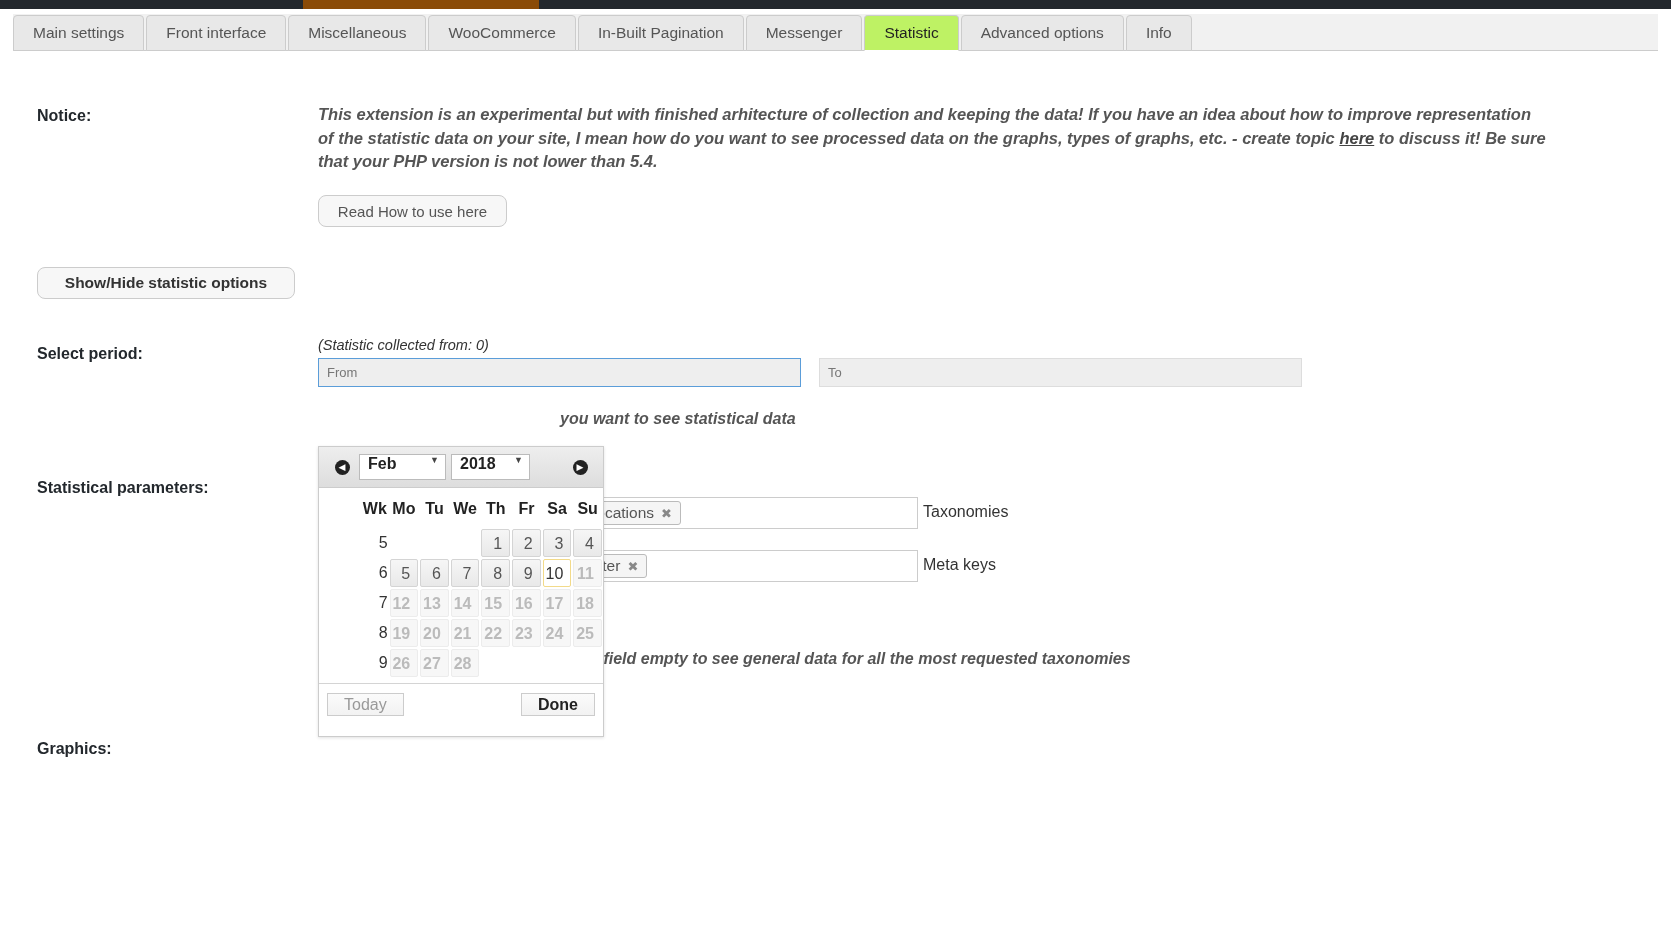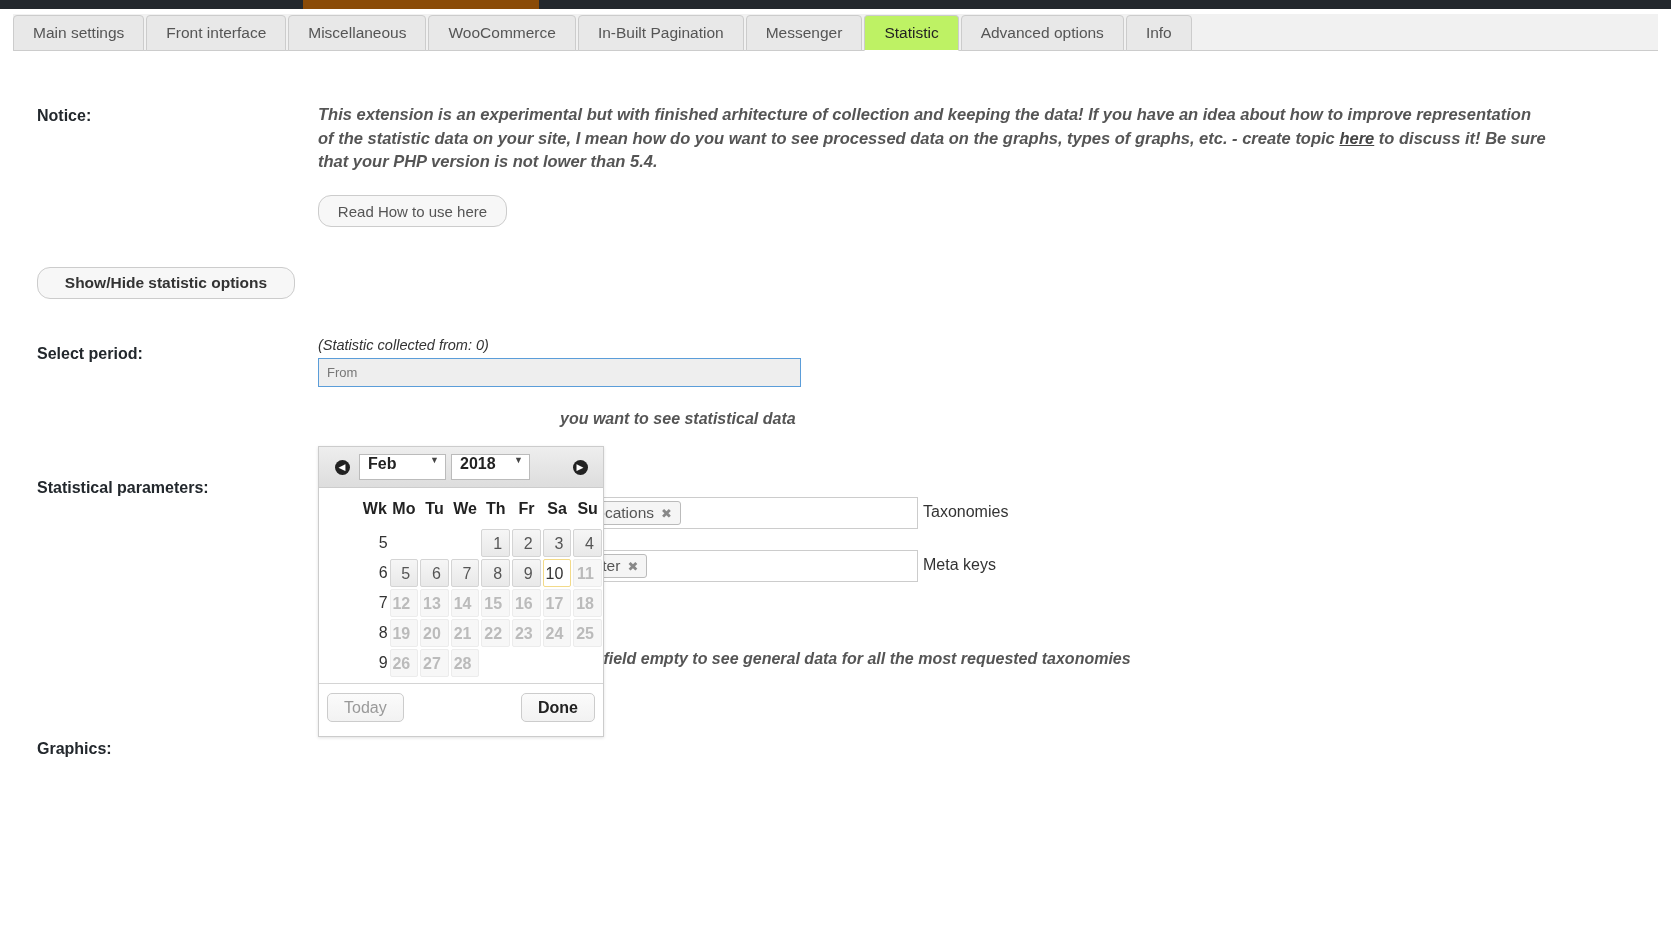--- a/index.html
+++ b/index.html
@@ -90,21 +90,21 @@
   .notice-text a {
     color: #444444;
     text-decoration: underline;
     font-weight: bold;
   }
 
   .btn {
     display: inline-flex; align-items: center; justify-content: center;
     background: #f7f7f7;
     border: 1px solid #cccccc;
-    border-radius: 13px;
+    border-radius: 8px;
     color: #555555;
     font-size: 15px;
     cursor: pointer;
     font-family: "Liberation Sans", sans-serif;
   }
   .btn-howto {
     position: absolute; left: 318px; top: 144px;
     width: 189px; height: 32px;
   }
   .btn-showhide {
@@ -280,26 +280,26 @@
   }
   .day.empty { background: none; border: none; cursor: default; }
 
   .dp-footer {
     border-top: 1px solid #d4d4d4;
     margin-top: 5px;
     padding: 9px 8px 8px 8px;
     display: flex; align-items: center; justify-content: space-between;
   }
   .dp-btn {
-    height: 29px;
+    height: 23px;
     padding: 0 16px;
     display: inline-flex; align-items: center; justify-content: center;
     background: linear-gradient(#fbfbfb, #f2f2f2);
     border: 1px solid #cccccc;
-    border-radius: 5px;
+    border-radius: 0;
     font-size: 16px;
     color: #999999;
     cursor: pointer;
   }
   .dp-btn.done { color: #222222; font-weight: bold; }
 </style>
 </head>
 <body>
 
 <div class="adminbar">
@@ -329,20 +329,21 @@
   </div>
 
   <div class="btn btn-howto">Read How to use here</div>
 
   <div class="btn btn-showhide">Show/Hide statistic options</div>
 
   <div class="row-label label-period">Select period:</div>
   <div class="collected">(Statistic collected from: 0)</div>
 
   <div class="datefield from">From</div>
+  <div class="datefield to">To</div>
 
   <div class="hint-period">you want to see statistical data</div>
 
   <div class="row-label label-params">Statistical parameters:</div>
 
   <div class="taginput taxonomies" id="tax-input">
       <span class="tag">
         <span>duct Size</span>
         <span class="x">✖</span>
       </span>

